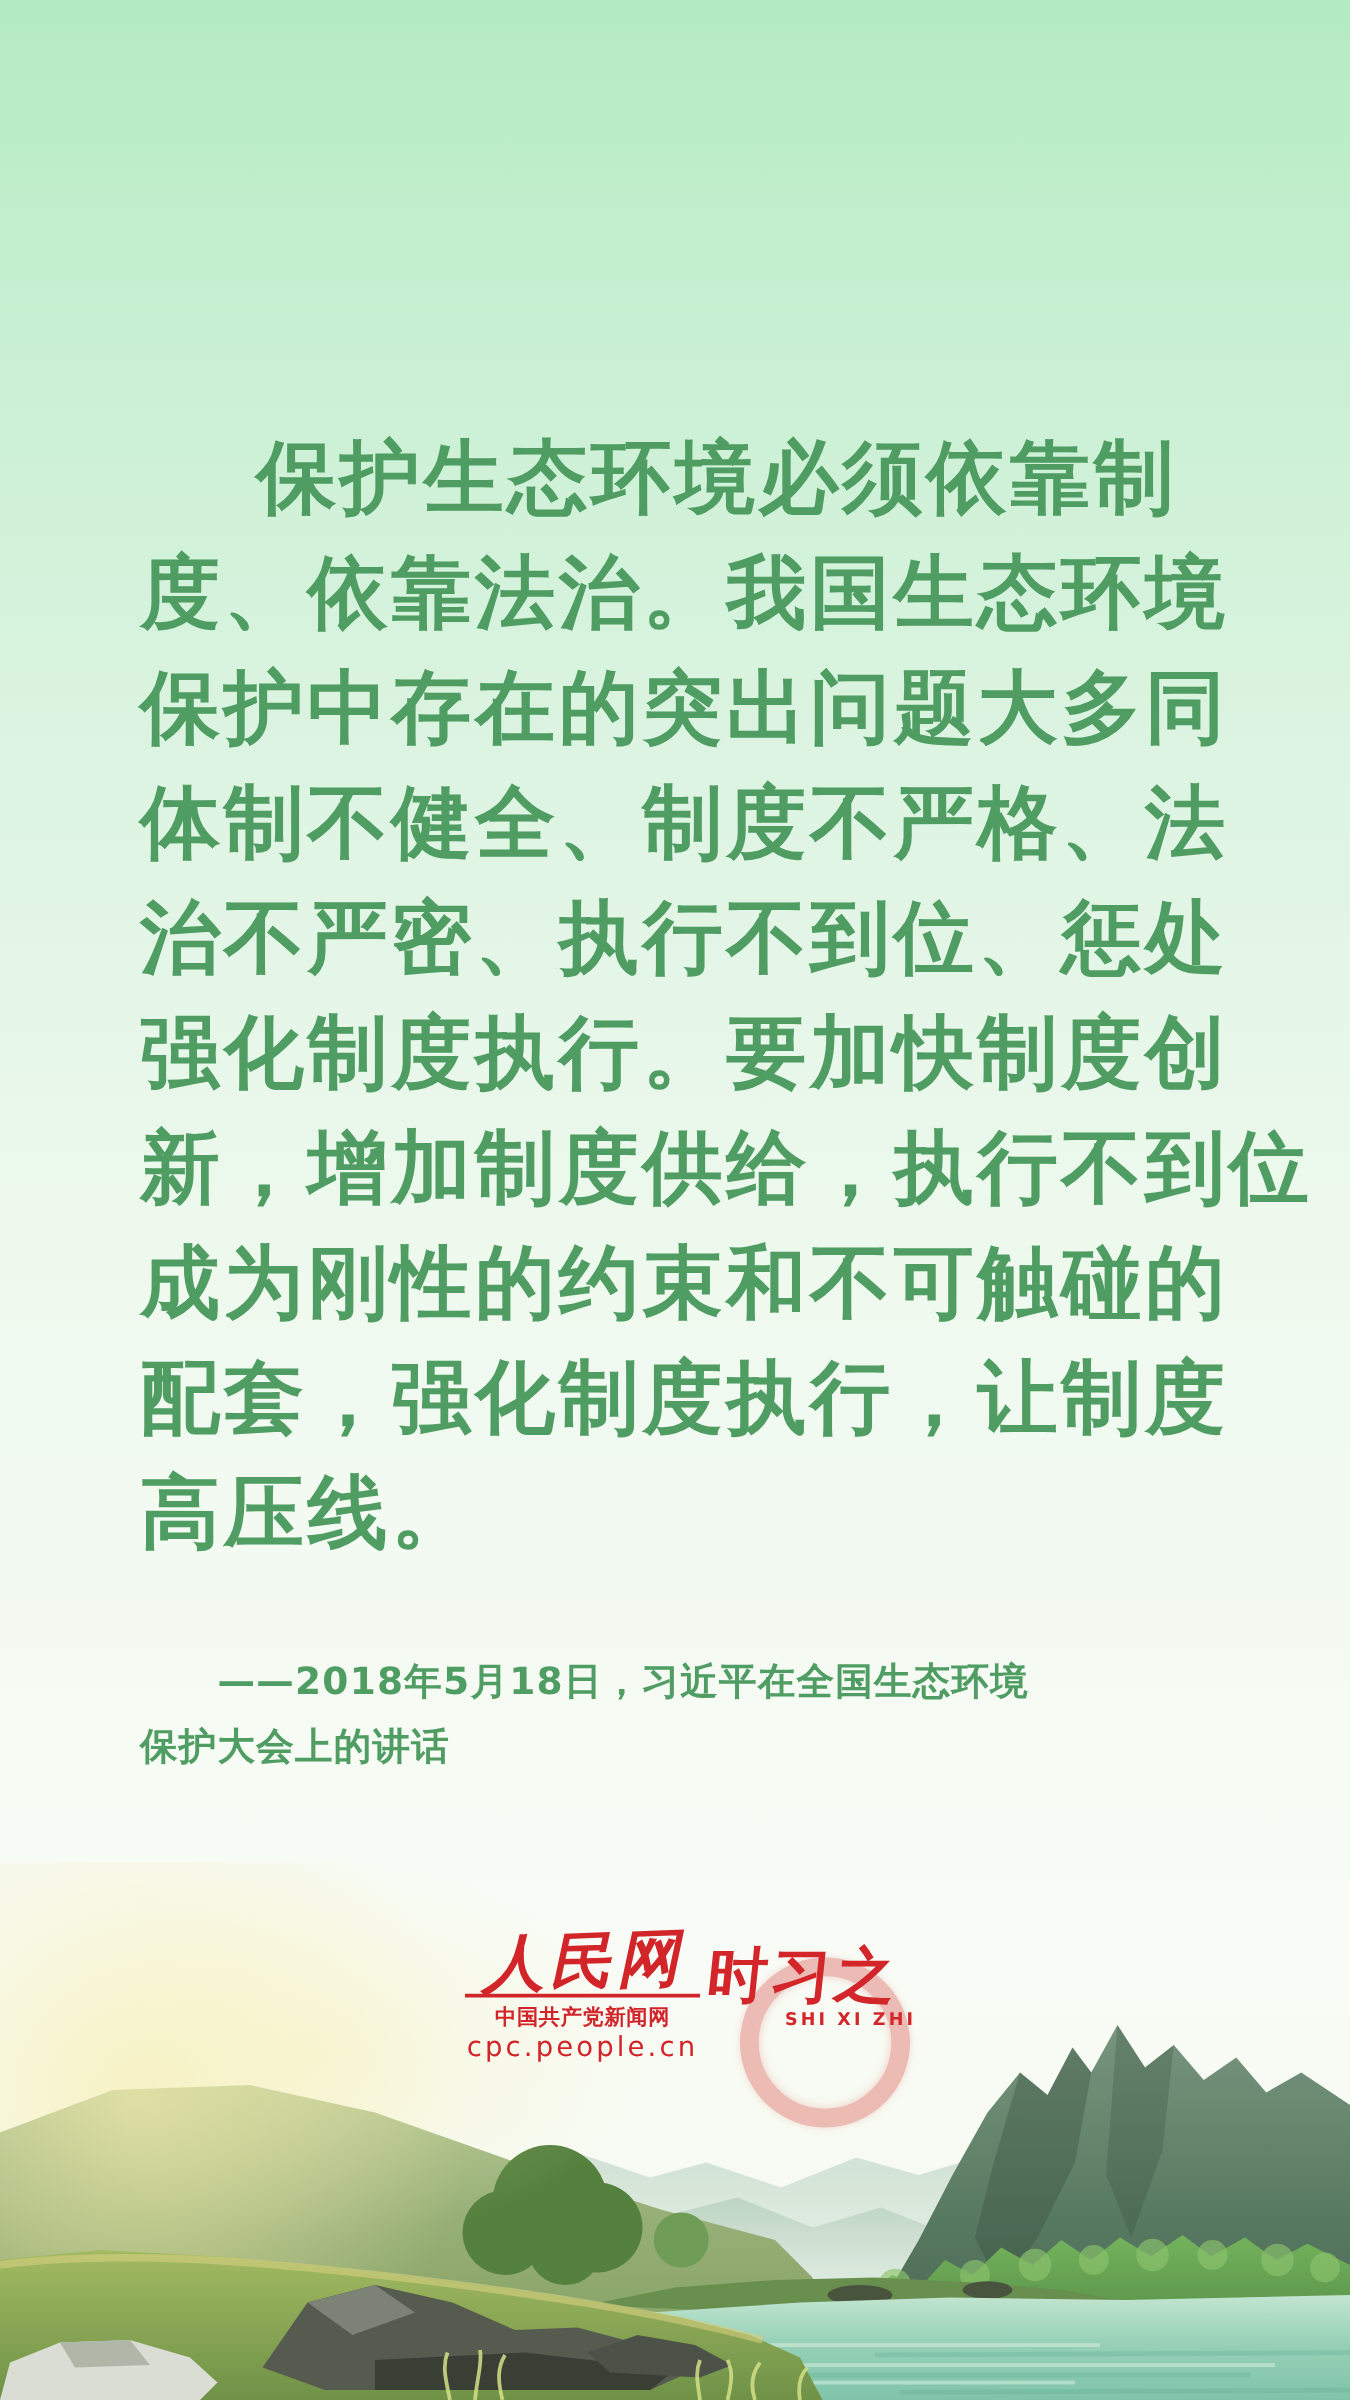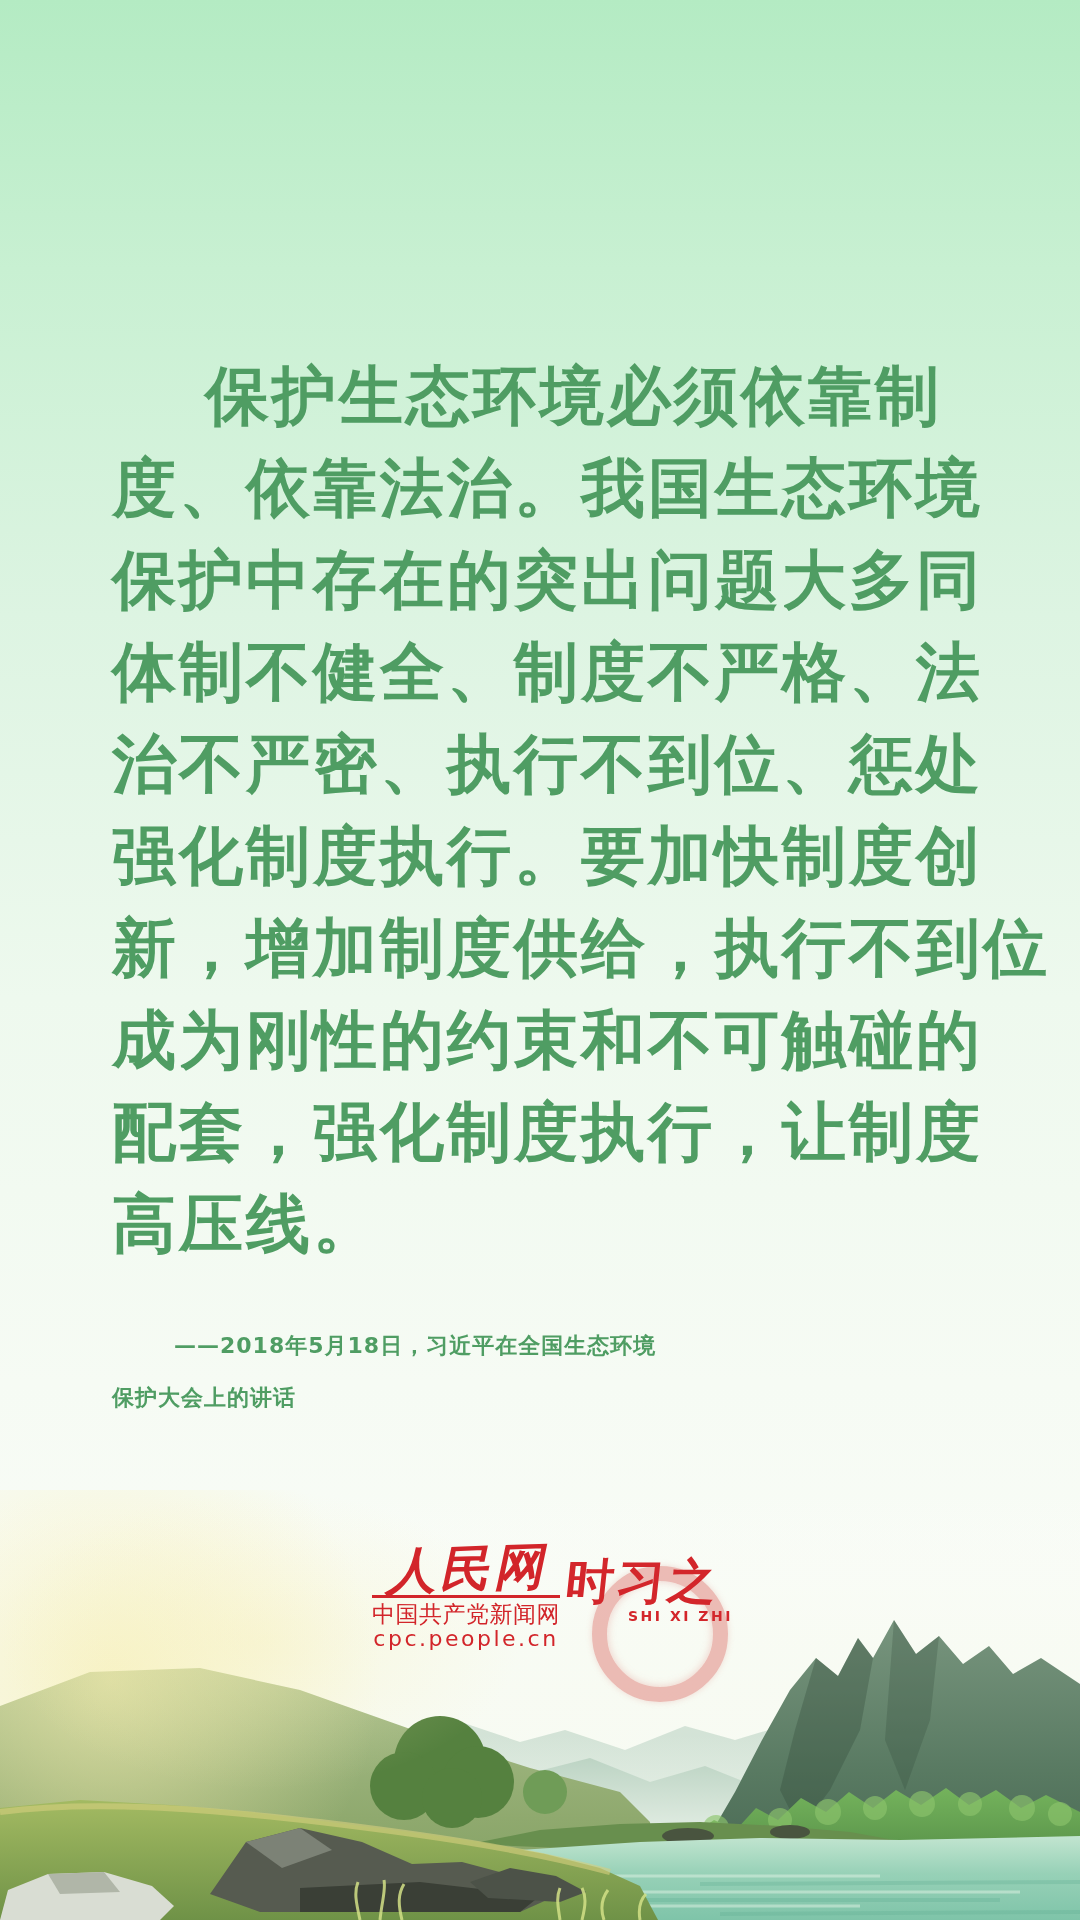--- a/index.html
+++ b/index.html
@@ -2,39 +2,39 @@
 <html><head>
 <meta charset="utf-8">
 <style>
   html,body{margin:0;padding:0;background:#e9efe9;}
   .stage{
     position:relative;width:1080px;height:1920px;margin:0 auto;overflow:hidden;
     font-family:"DejaVu Sans",sans-serif;
     background:linear-gradient(180deg,#b4ebc3 0%,#c8f0d2 14%,#ddf4e2 32%,#eef9ee 52%,#f6fbf4 72%,#fbfdf9 100%);
   }
   
-  .quote{position:absolute;left:112px;top:350px;width:880px;color:#4f9d63;}
+  .quote{position:absolute;left:112px;top:337px;width:880px;color:#4f9d63;}
   .qline{
     font-size:64px;line-height:92px;font-weight:700;letter-spacing:3px;
     white-space:nowrap;
   }
   .qline:first-child{margin-left:93px;}
   
   .attribution{position:absolute;left:112px;top:1320px;width:920px;color:#4f9d63;}
-  .aline{font-size:22px;line-height:52px;font-weight:600;letter-spacing:1px;white-space:nowrap;}
+  .aline{font-size:30px;line-height:52px;font-weight:600;letter-spacing:1px;white-space:nowrap;}
   .aline:first-child{margin-left:62px;}
   
   .logos{position:absolute;left:0;top:1538px;width:1080px;height:140px;z-index:5;}
   .people-logo{position:absolute;left:372px;top:6px;width:188px;text-align:center;color:#d2252a;}
   .people-script{
     font-size:50px;line-height:50px;font-weight:700;font-style:italic;
     letter-spacing:4px;transform:rotate(-2deg);font-family:"DejaVu Serif",serif;
   }
   .people-rule{height:3px;background:#d2252a;margin:1px 0 3px 0;}
-  .people-site{font-size:23px;line-height:26px;font-weight:400;letter-spacing:0.5px;white-space:nowrap;}
+  .people-site{font-size:17px;line-height:26px;font-weight:700;letter-spacing:0.5px;white-space:nowrap;}
   .people-domain{font-size:22px;line-height:24px;font-weight:400;letter-spacing:2.5px;white-space:nowrap;}
   .sxz-logo{position:absolute;left:566px;top:0;width:175px;height:135px;color:#d3262b;}
   .sxz-ring{
     position:absolute;left:26px;top:28px;width:106px;height:106px;border-radius:50%;
     border:15px solid rgba(221,117,111,0.48);
     box-shadow:inset 0 0 8px rgba(221,117,111,0.35), 0 0 6px rgba(221,117,111,0.25);
   }
   .sxz-title{
     position:relative;margin-top:18px;font-size:48px;line-height:50px;font-weight:900;
     letter-spacing:3px;transform:skewX(-6deg);white-space:nowrap;

